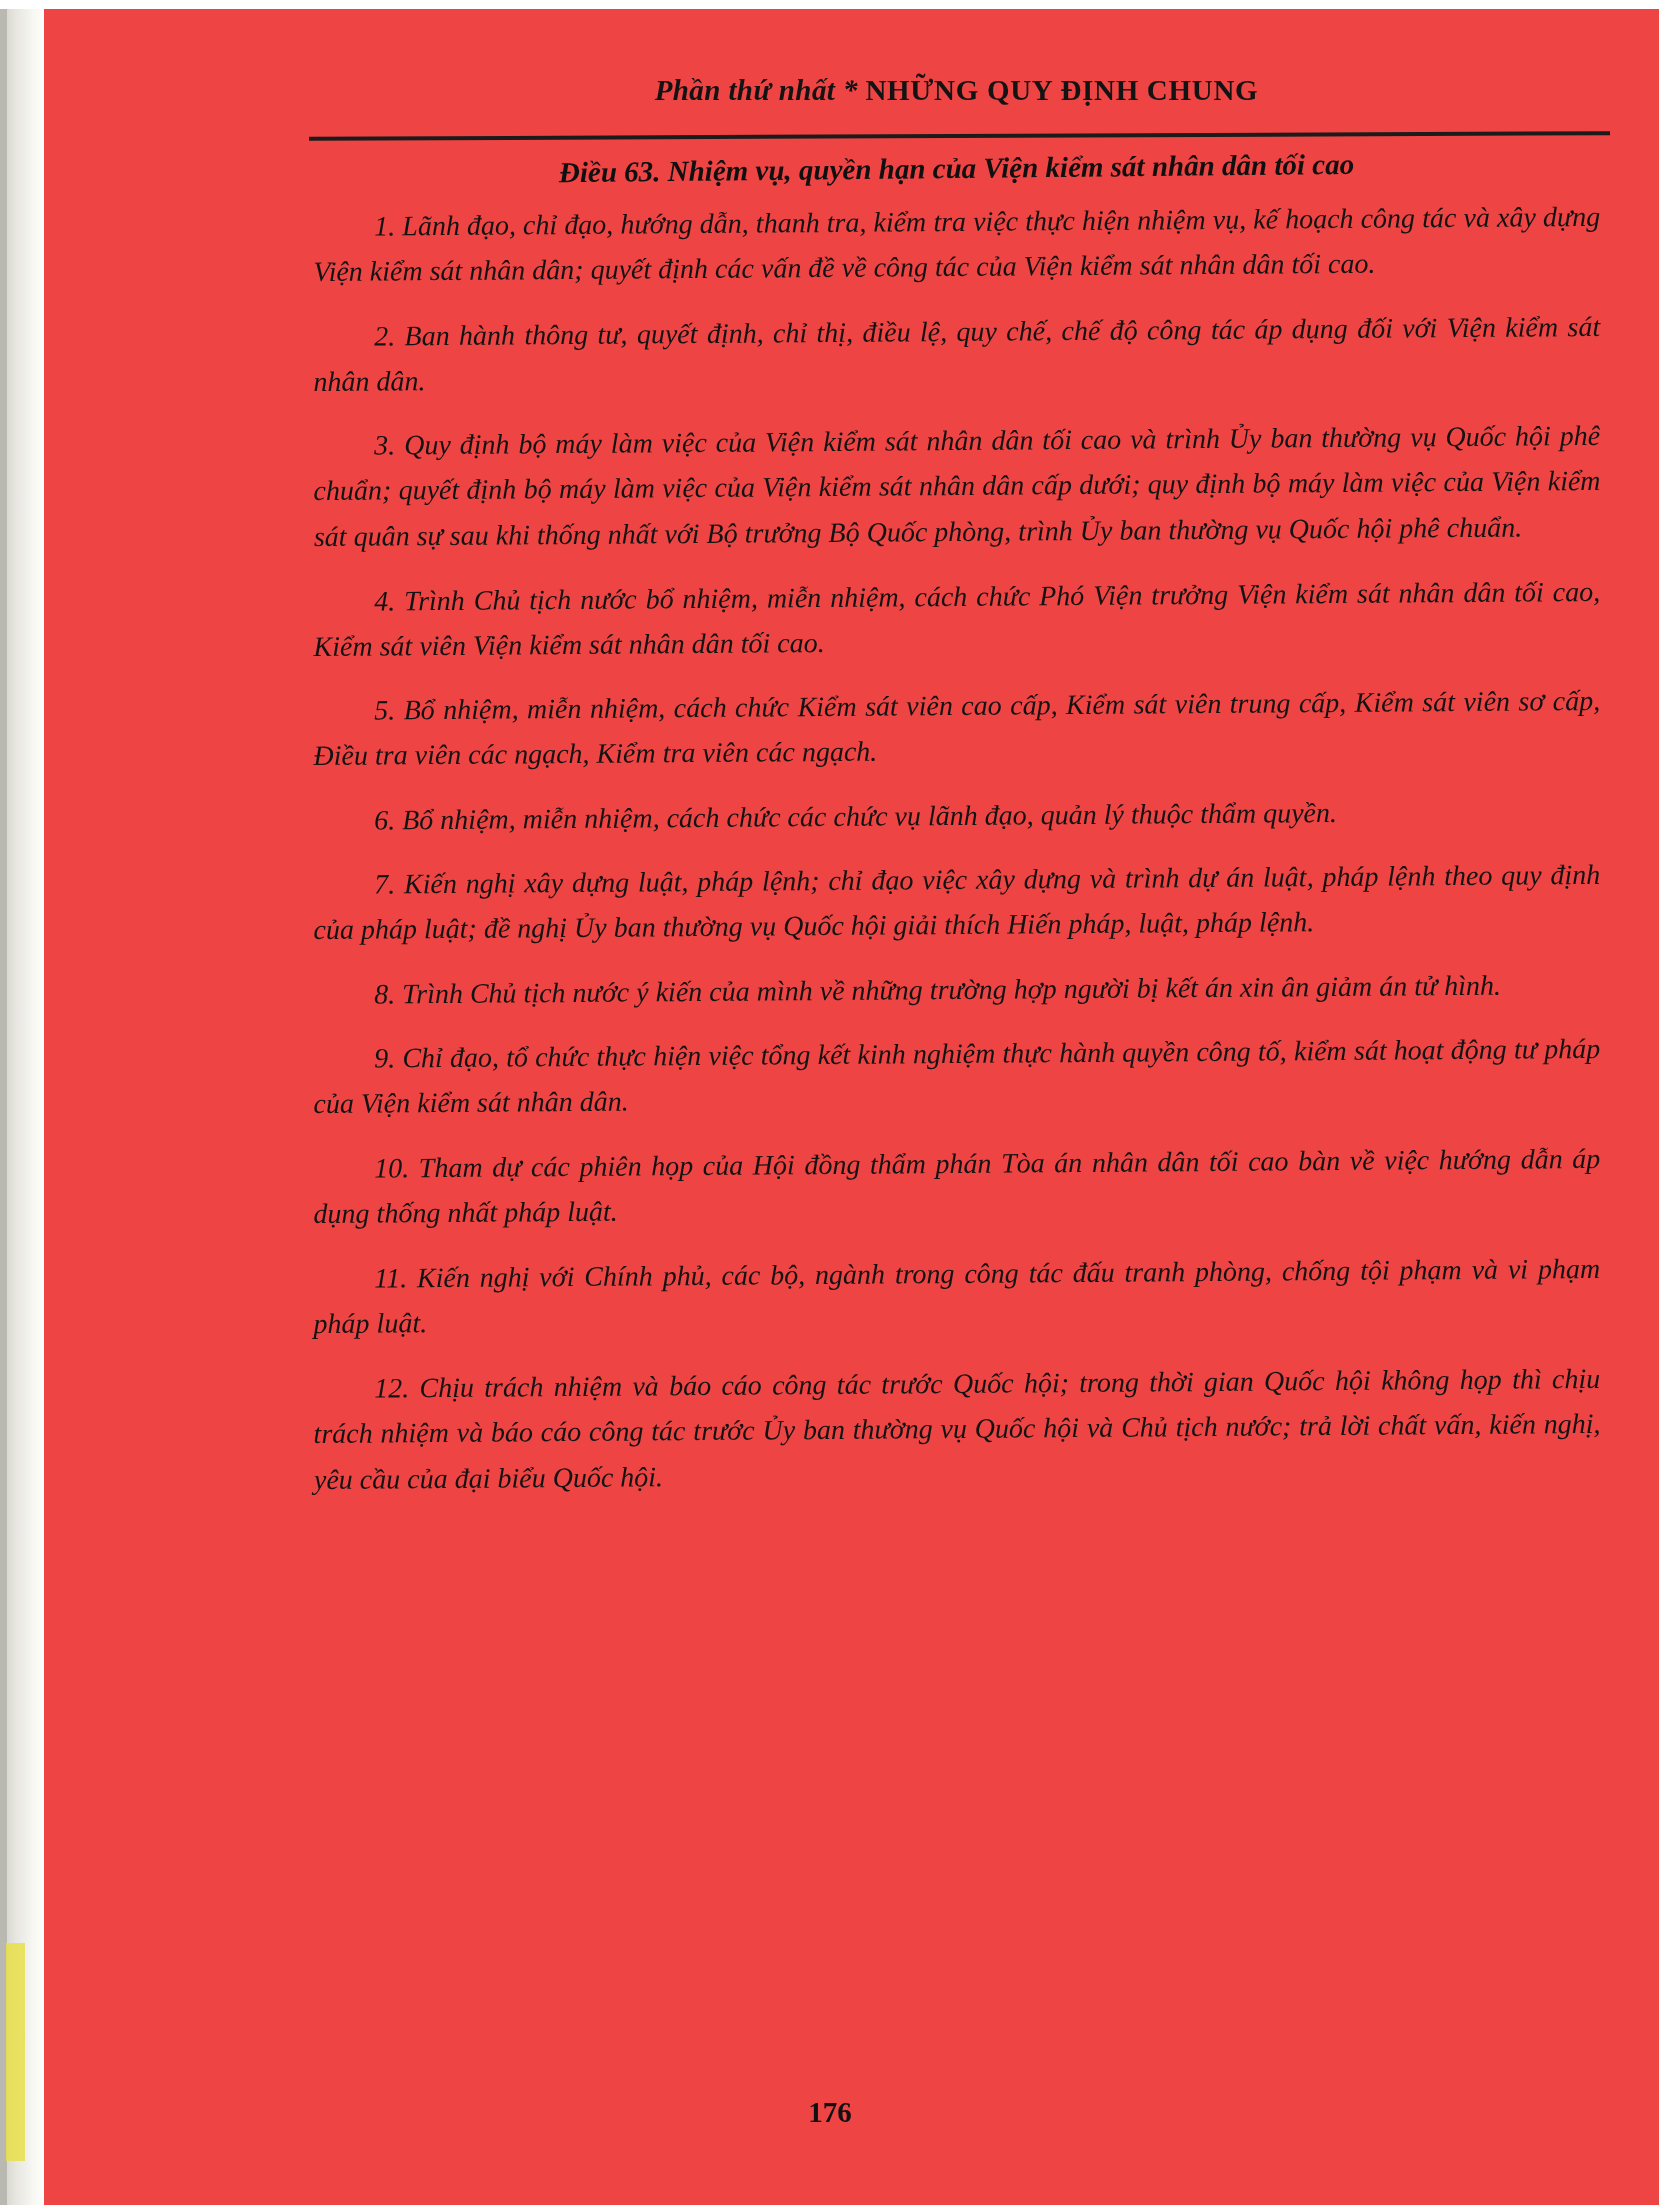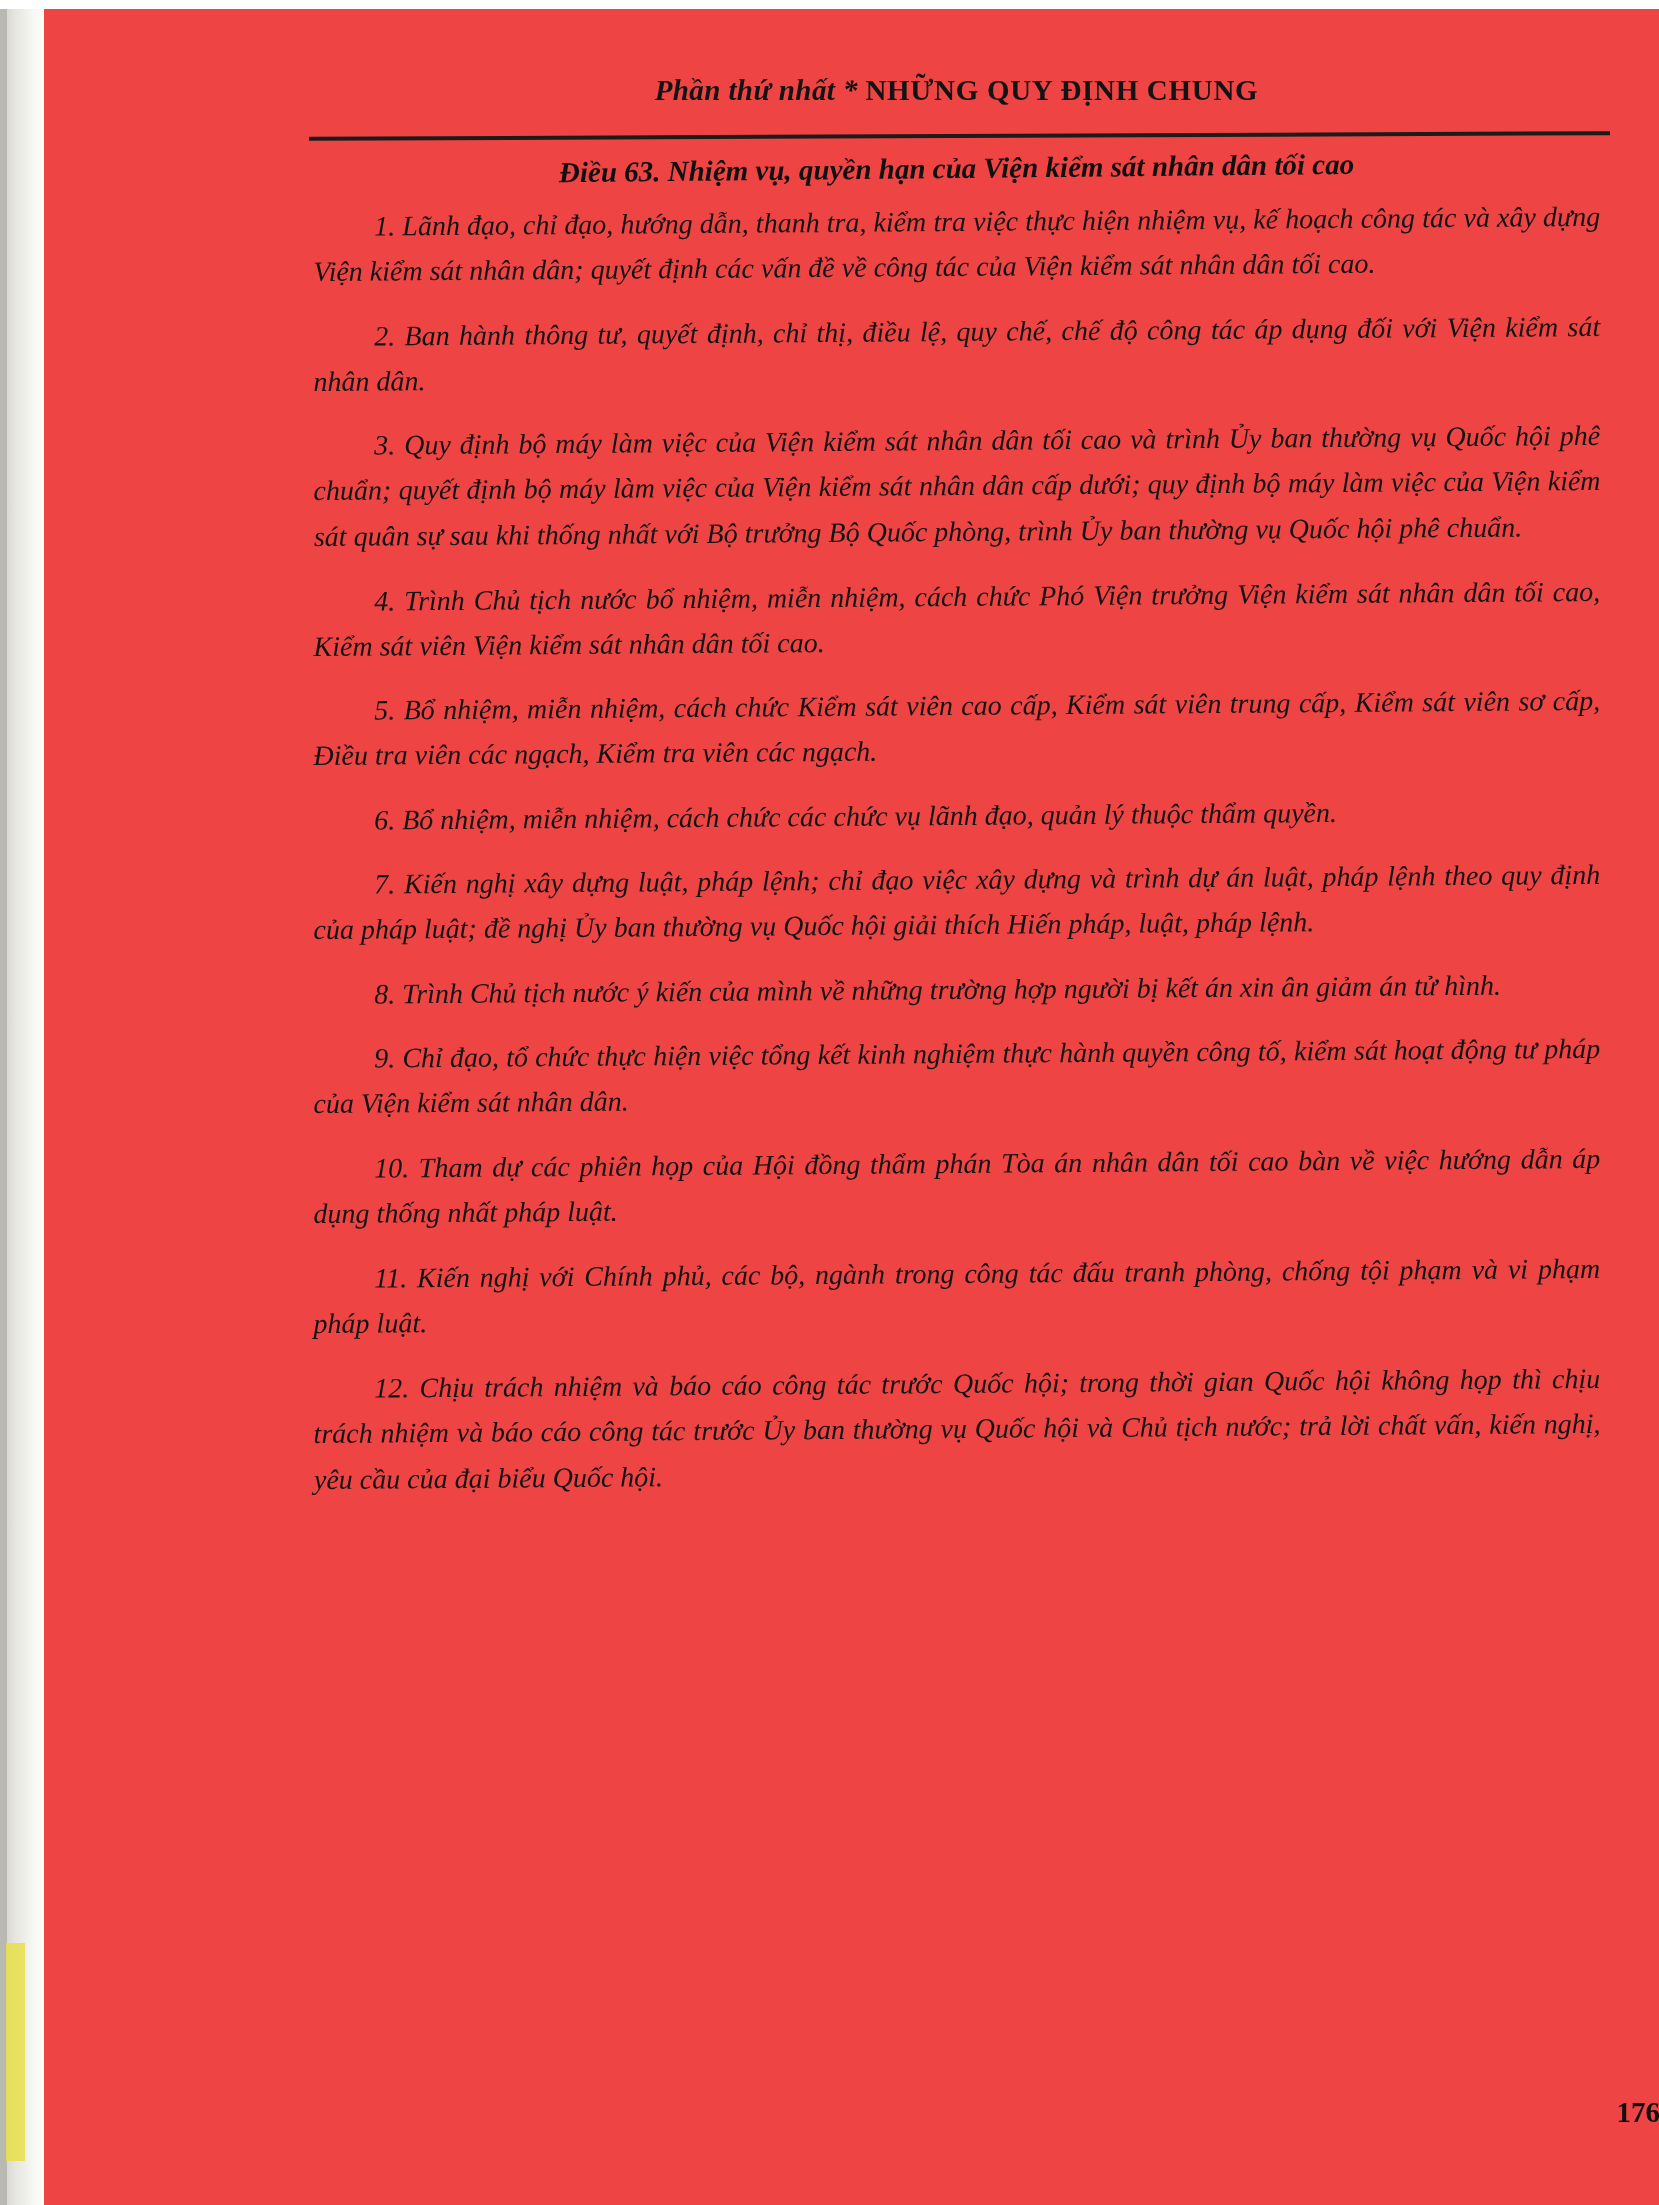--- a/index.html
+++ b/index.html
@@ -97,21 +97,21 @@
     transform-origin: left top;
   }
   .para:first-of-type {
     margin-top: 22px;
   }
   .page-number {
     position: absolute;
     left: 0;
     top: 2087px;
     width: 1660px;
-    text-align: right;
+    text-align: center;
     font-family: "Liberation Serif", serif;
     font-size: 29px;
     font-weight: bold;
     color: #111;
   }
 </style>
 </head>
 <body>
 
 <div class="page">

